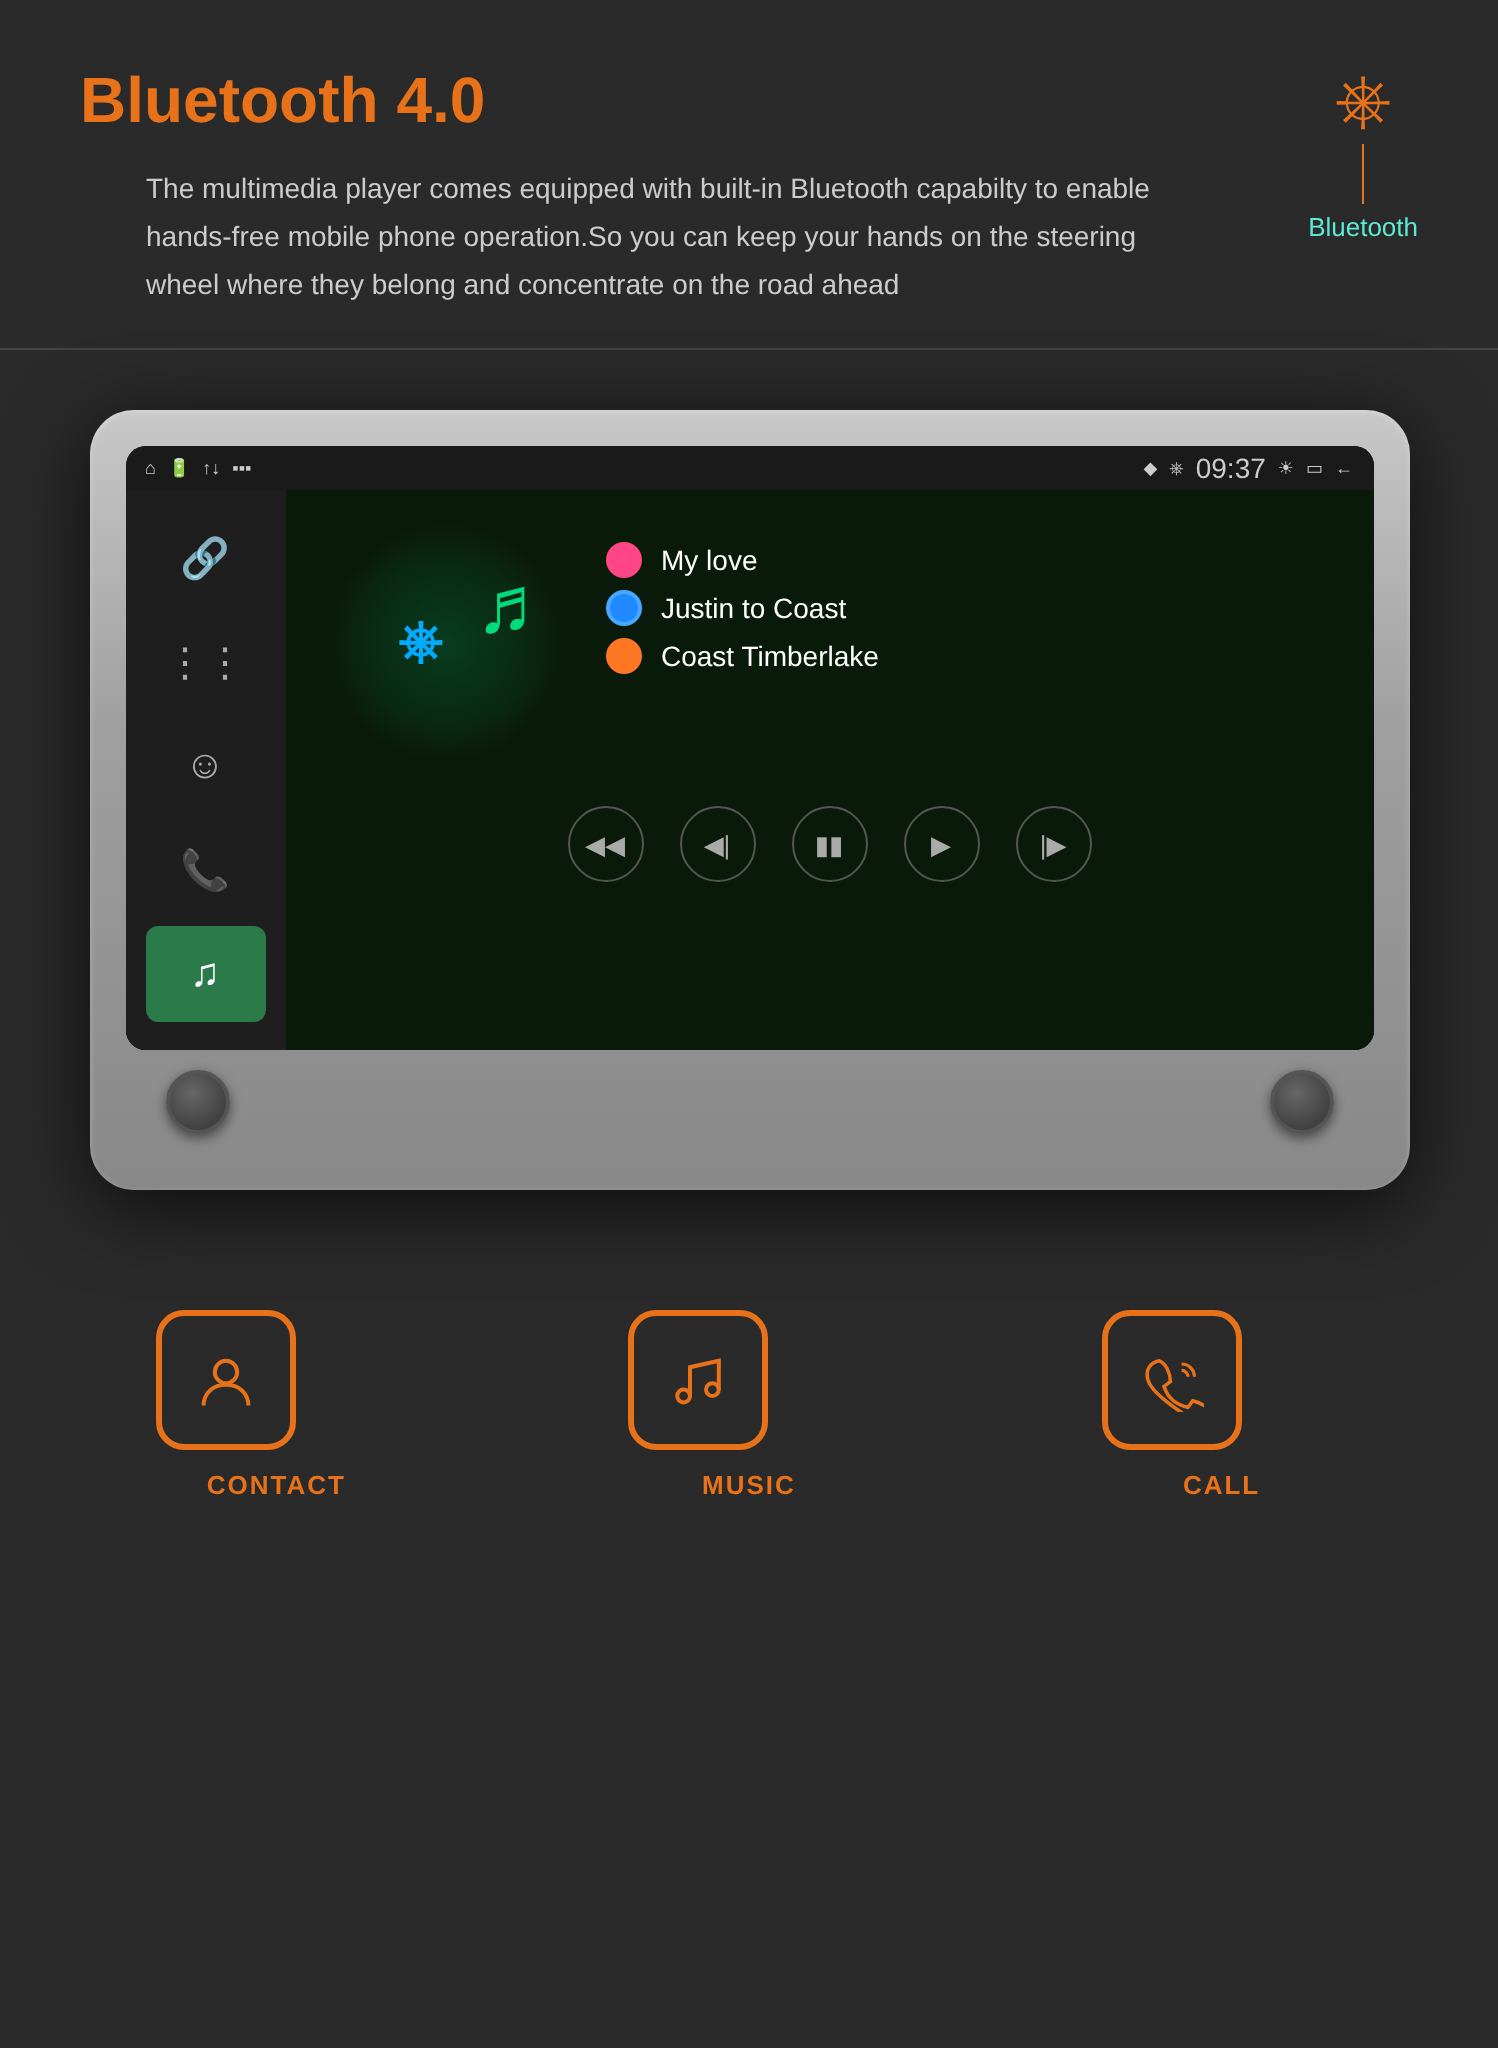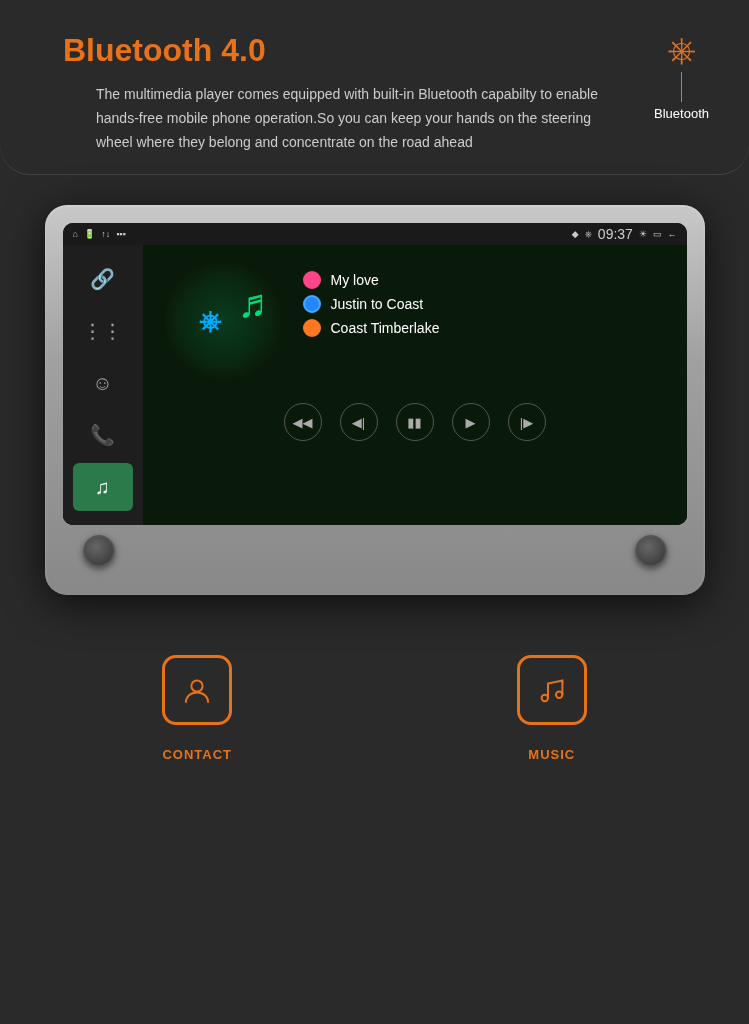--- a/index.html
+++ b/index.html
@@ -7,23 +7,22 @@
       width: 749px;
       height: 1024px;
       background: #2a2a2a;
       font-family: Arial, sans-serif;
       overflow: hidden;
       position: relative;
     }
 
     
     .top-section {
-      padding: 32px 40px 20px 63px;
+      padding: 32px 40px 20px 40px;
       border-bottom: 1px solid #444;
-      border-radius: 30px;
     }
     .bluetooth-title {
       color: #e8721a;
       font-size: 32px;
       font-weight: bold;
       margin-bottom: 14px;
     }
     .bluetooth-desc {
       color: #cccccc;
       font-size: 14px;
@@ -44,21 +43,21 @@
       font-size: 36px;
       line-height: 1;
     }
     .bluetooth-line {
       width: 1px;
       height: 30px;
       background: #e8721a;
       margin: 4px 0;
     }
     .bluetooth-label {
-      color: #ffffff;
+      color: #5eead4;
       font-size: 13px;
     }
 
     
     .device-section {
       display: flex;
       justify-content: center;
       align-items: center;
       padding: 30px 40px;
     }
@@ -265,22 +264,21 @@
     .footer-section {
       padding: 30px 20px 20px 20px;
       display: flex;
       justify-content: space-around;
       align-items: flex-start;
     }
 
     .footer-item {
       display: flex;
       flex-direction: column;
-      align-items: center;
-      gap: 22px;
+      gap: 10px;
       width: 120px;
     }
 
     .footer-icon-box {
       width: 70px;
       height: 70px;
       border-radius: 14px;
       border: 3px solid #e8721a;
       display: flex;
       align-items: center;
@@ -421,13 +419,23 @@
         <path d="M15 30V12l18-4v18" stroke="#e8721a" stroke-width="2.5" fill="none"></path>
         <circle cx="11" cy="30" r="4" stroke="#e8721a" stroke-width="2.5" fill="none"></circle>
         <circle cx="29" cy="26" r="4" stroke="#e8721a" stroke-width="2.5" fill="none"></circle>
         <path d="M33 8v4" stroke="#e8721a" stroke-width="2" fill="none"></path>
       </svg>
     </div>
     <span class="footer-label">MUSIC</span>
   </div>
 
 
+  <div class="footer-item">
+    <div class="footer-icon-box">
+      <svg class="icon-svg" viewBox="0 0 40 40">
+        <path d="M12 8c0 0 3 1 5 5s2 8 2 8l-4 3c0 0 2 6 6 9s9 4 9 4l3-4c0 0 4 1 7 3s3 5 3 5c-3 5-10 4-16 0S7 27 5 20 7 9 12 8z" stroke="#e8721a" stroke-width="2.2" fill="none"></path>
+        <path d="M26 10 a8 8 0 0 1 8 8" stroke="#e8721a" stroke-width="2" fill="none"></path>
+        <path d="M26 14 a4 4 0 0 1 4 4" stroke="#e8721a" stroke-width="2" fill="none"></path>
+      </svg>
+    </div>
+    <span class="footer-label">CALL</span>
+  </div>
 </div>
 
 </body></html>

